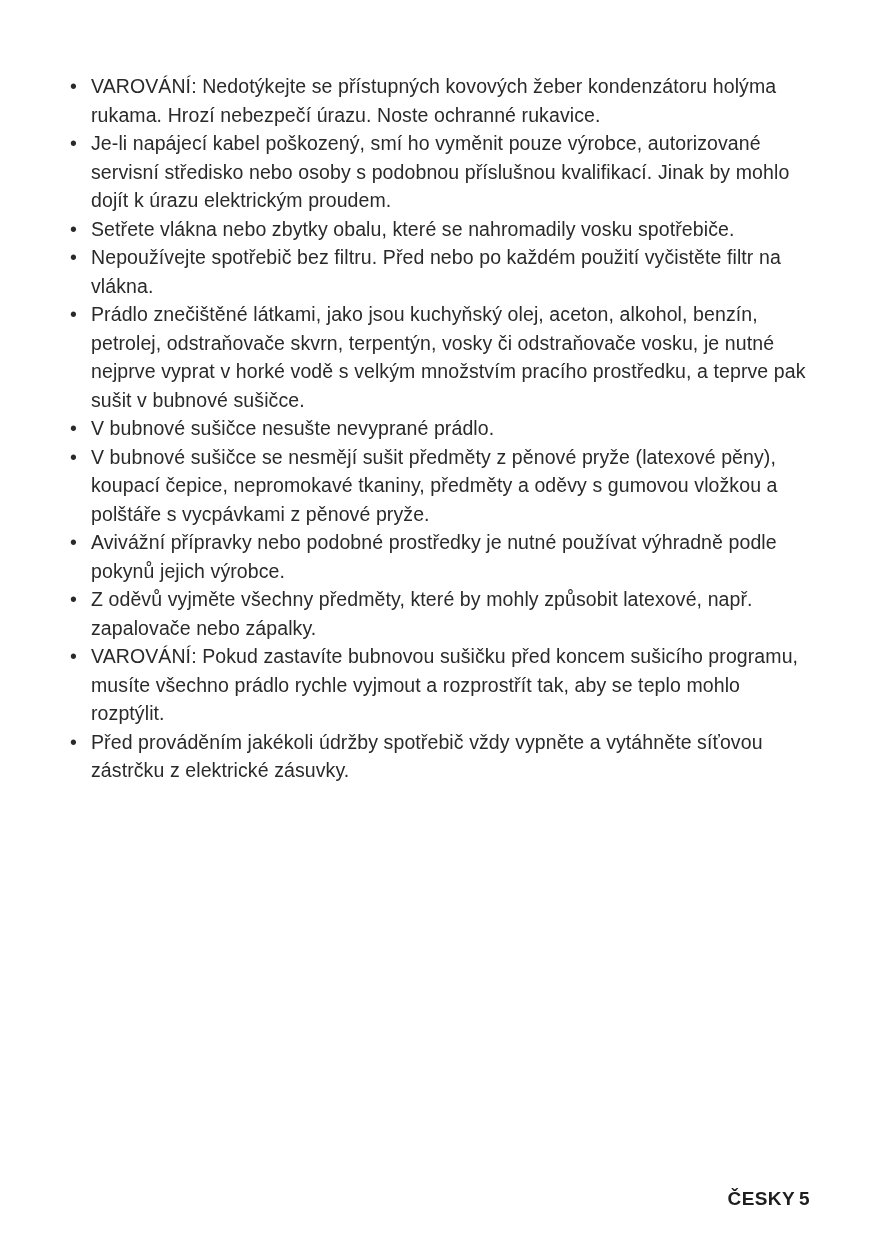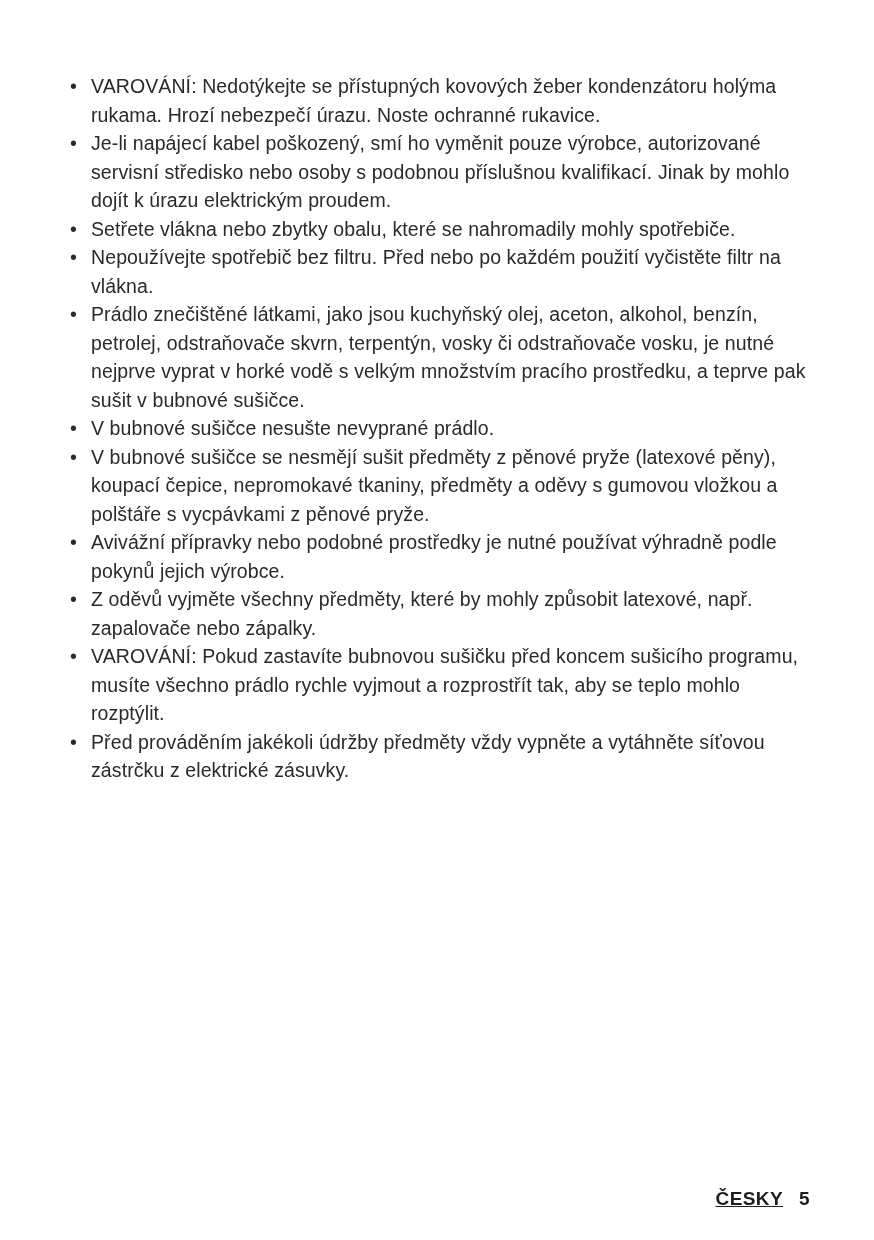--- a/index.html
+++ b/index.html
@@ -50,40 +50,39 @@
   .footer {
     position: absolute;
     right: 64px;
     bottom: 30px;
     font-size: 19px;
     font-weight: bold;
     color: #1e1e1e;
     letter-spacing: 0.4px;
   }
   .footer .lang {
-    margin-right: 16px;
-    text-decoration: underline;
+    margin-right: 4px;
   }
 </style>
 </head>
 <body>
 
 <div class="page">
 
   <ul class="warning-list">
     <li><span>VAROVÁNÍ: Nedotýkejte se přístupných kovových žeber kondenzátoru holýma rukama. Hrozí nebezpečí úrazu. Noste ochranné rukavice.</span></li>
     <li><span>Je-li napájecí kabel poškozený, smí ho vyměnit pouze výrobce, autorizované servisní středisko nebo osoby s podobnou příslušnou kvalifikací. Jinak by mohlo dojít k úrazu elektrickým proudem.</span></li>
-    <li><span>Setřete vlákna nebo zbytky obalu, které se nahromadily mohly spotřebiče.</span></li>
+    <li><span>Setřete vlákna nebo zbytky obalu, které se nahromadily vosku spotřebiče.</span></li>
     <li><span>Nepoužívejte spotřebič bez filtru. Před nebo po každém použití vyčistěte filtr na vlákna.</span></li>
     <li><span>Prádlo znečištěné látkami, jako jsou kuchyňský olej, aceton, alkohol, benzín, petrolej, odstraňovače skvrn, terpentýn, vosky či odstraňovače vosku, je nutné nejprve vyprat v horké vodě s velkým množstvím pracího prostředku, a teprve pak sušit v bubnové sušičce.</span></li>
     <li><span>V bubnové sušičce nesušte nevyprané prádlo.</span></li>
     <li><span>V bubnové sušičce se nesmějí sušit předměty z pěnové pryže (latexové pěny), koupací čepice, nepromokavé tkaniny, předměty a oděvy s gumovou vložkou a polštáře s vycpávkami z pěnové pryže.</span></li>
     <li><span>Avivážní přípravky nebo podobné prostředky je nutné používat výhradně podle pokynů jejich výrobce.</span></li>
     <li><span>Z oděvů vyjměte všechny předměty, které by mohly způsobit latexové, např. zapalovače nebo zápalky.</span></li>
     <li><span>VAROVÁNÍ: Pokud zastavíte bubnovou sušičku před koncem sušicího programu, musíte všechno prádlo rychle vyjmout a rozprostřít tak, aby se teplo mohlo rozptýlit.</span></li>
-    <li><span>Před prováděním jakékoli údržby předměty vždy vypněte a vytáhněte síťovou zástrčku z elektrické zásuvky.</span></li>
+    <li><span>Před prováděním jakékoli údržby spotřebič vždy vypněte a vytáhněte síťovou zástrčku z elektrické zásuvky.</span></li>
   </ul>
 
   <div class="footer">
     <span class="lang">ČESKY</span><span>5</span>
   </div>
 
 </div>
 
 </body></html>

